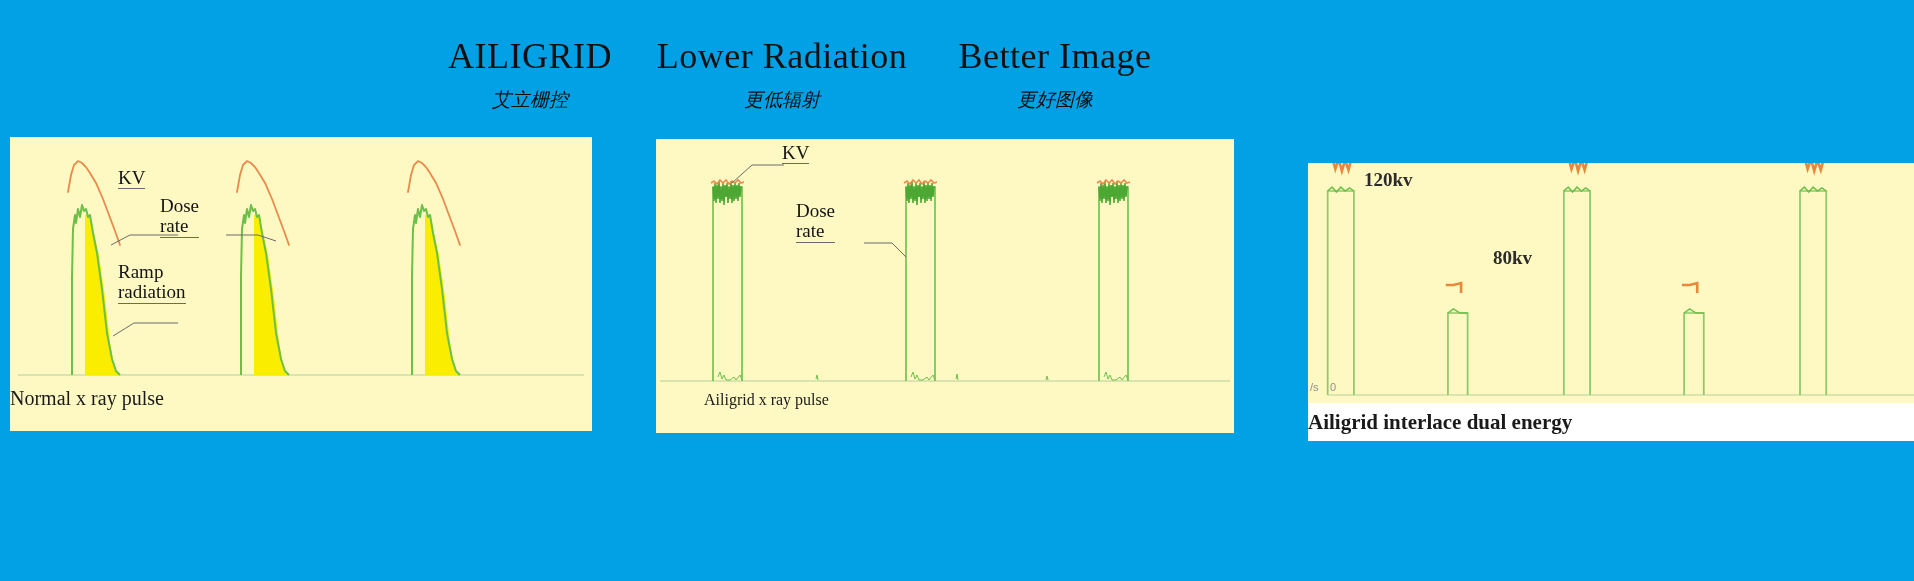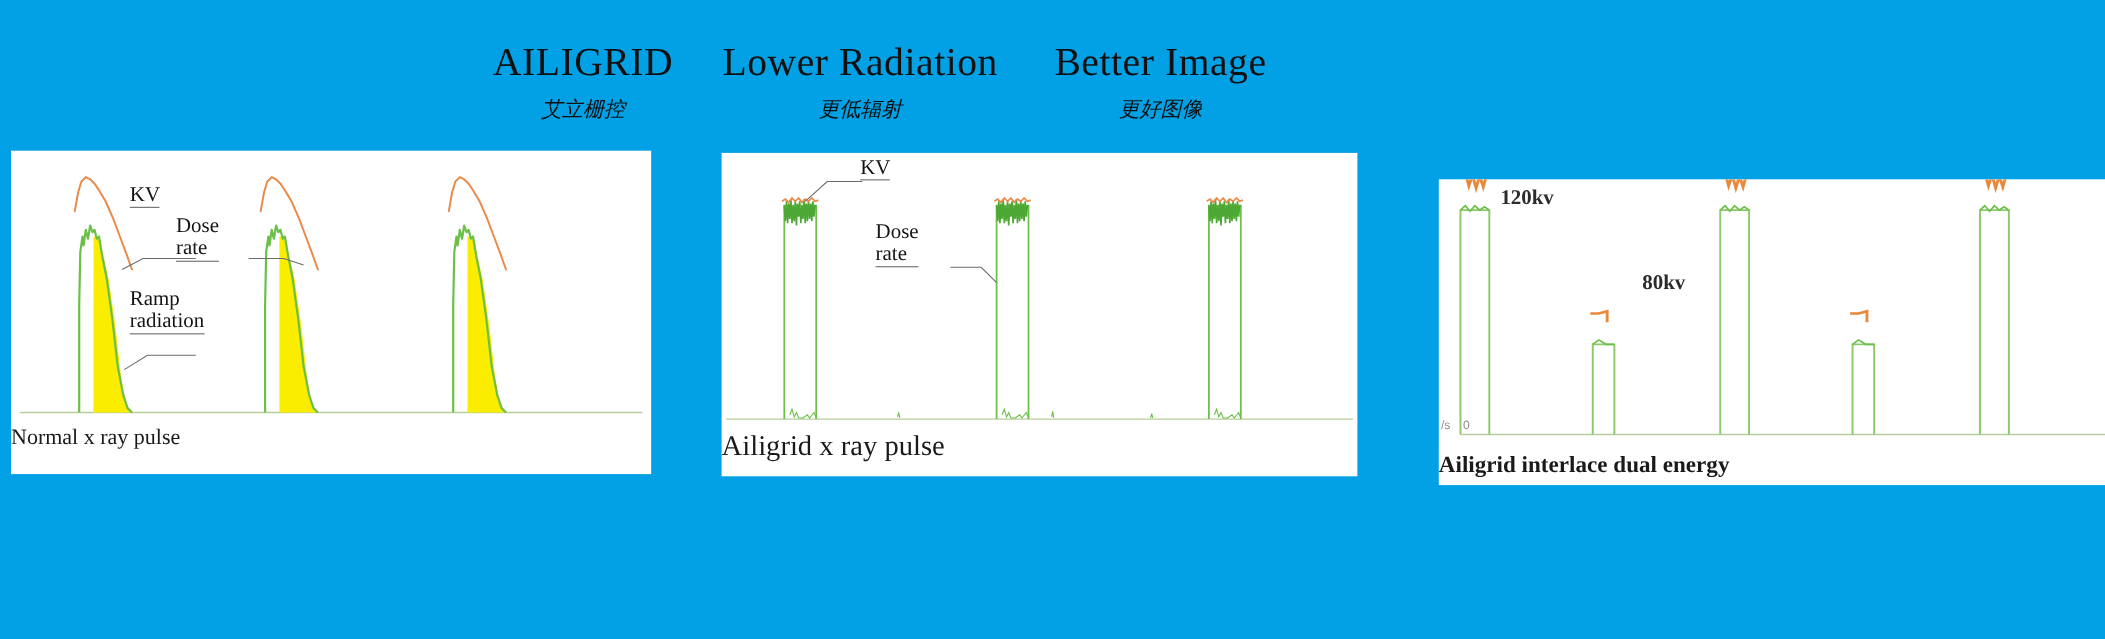--- a/index.html
+++ b/index.html
@@ -39,21 +39,21 @@
     color:#101010;
     font-style:italic;
   }
   #head-col-0{left:430px;top:0;width:200px;}
   #head-col-1{left:636px;top:0;width:292px;}
   #head-col-2{left:935px;top:0;width:240px;}
 
   
   .panel{
     position:absolute;
-    background:#ffffff;
+    background:#fef9c3;
     box-sizing:border-box;
     overflow:hidden;
   }
   #panel-0{left:10px;  top:137px; width:582px; height:294px;}
   #panel-1{left:656px; top:139px; width:578px; height:294px;}
   #panel-2{left:1308px;top:163px; width:656px; height:278px;}
 
   .plot{
     position:absolute;
     left:0;top:0;right:0;
@@ -67,21 +67,21 @@
 
   .caption{
     position:absolute;
     left:0;right:0;
     text-align:left;
     font-family:"Liberation Serif", serif;
     color:#1a1a1a;
     white-space:nowrap;
   }
   #caption-0{top:250px;font-size:20px;}
-  #caption-1{top:252px;font-size:26px;}
+  #caption-1{top:252px;font-size:16px;margin-left:48px;}
   #caption-2{
     top:240px;font-size:21px;font-weight:bold;
     background:#ffffff;height:38px;line-height:38px;
   }
 
   
   .anno{
     position:absolute;
     font-family:"Liberation Serif", serif;
     color:#141414;

